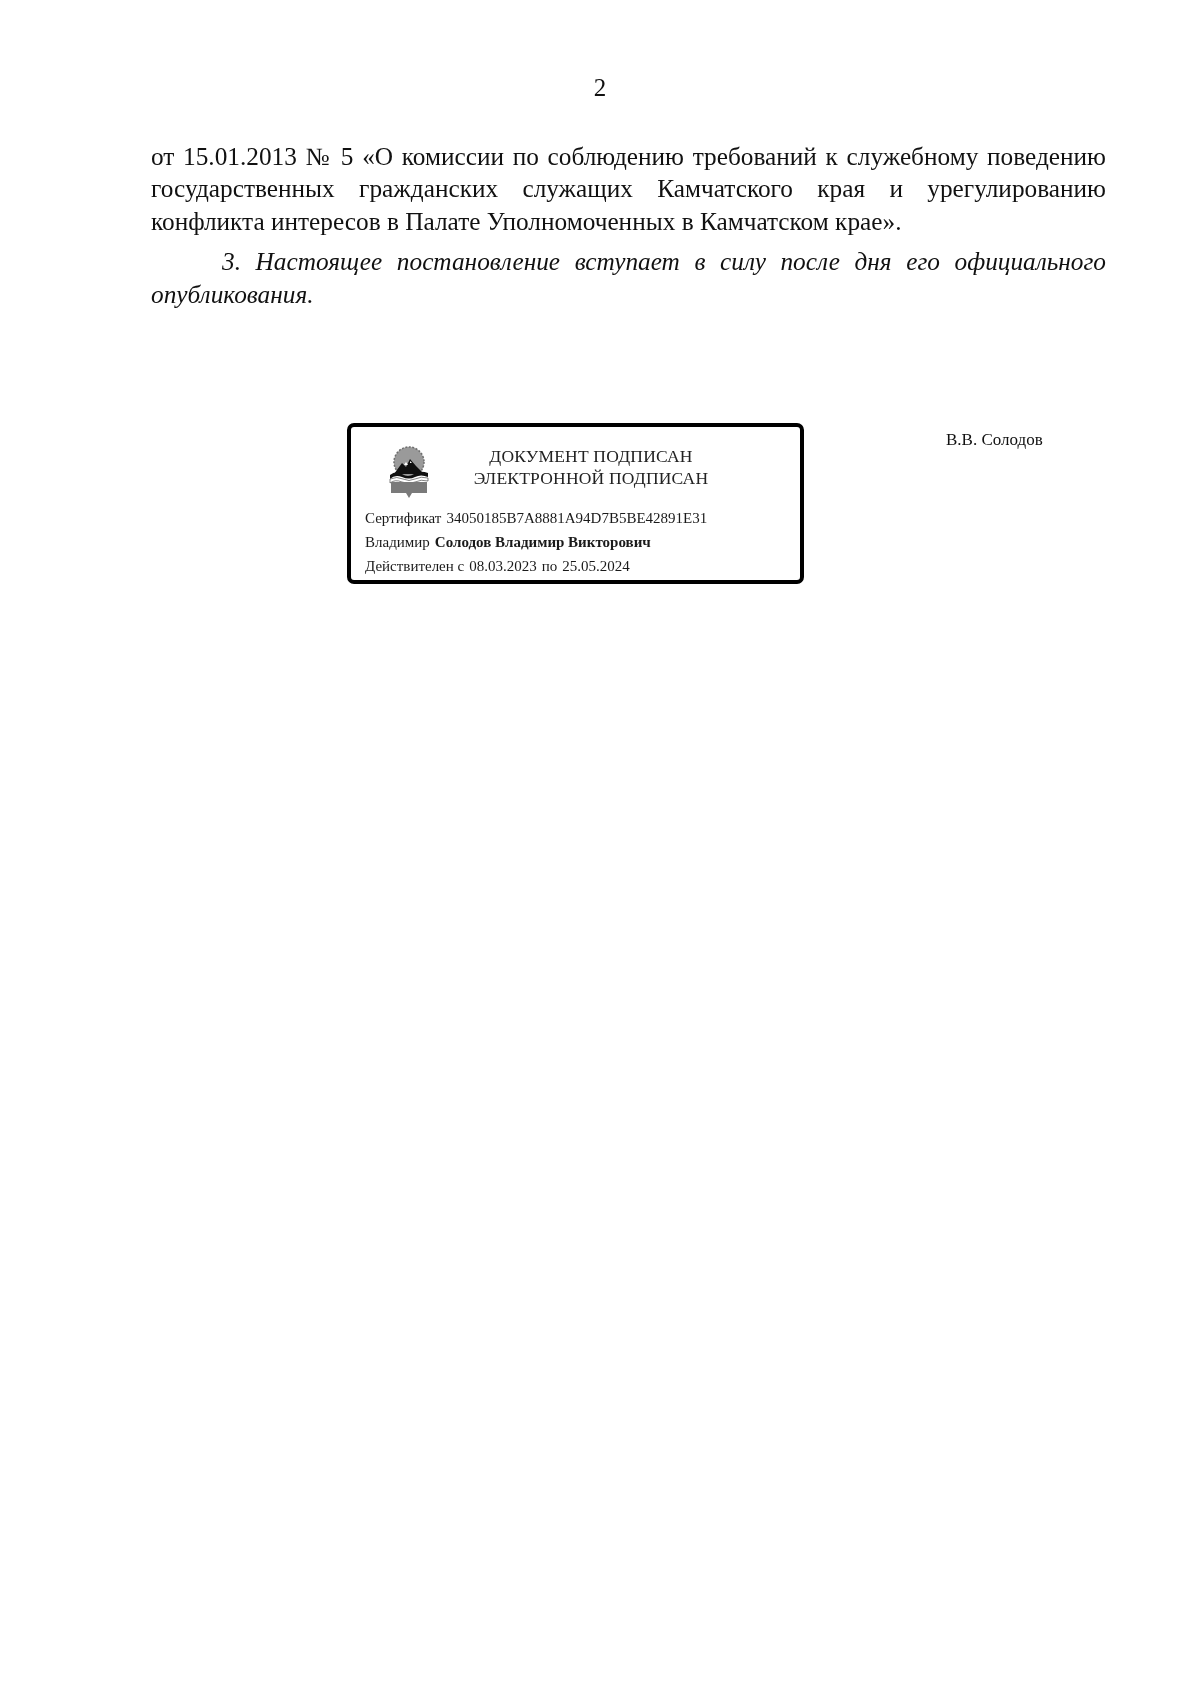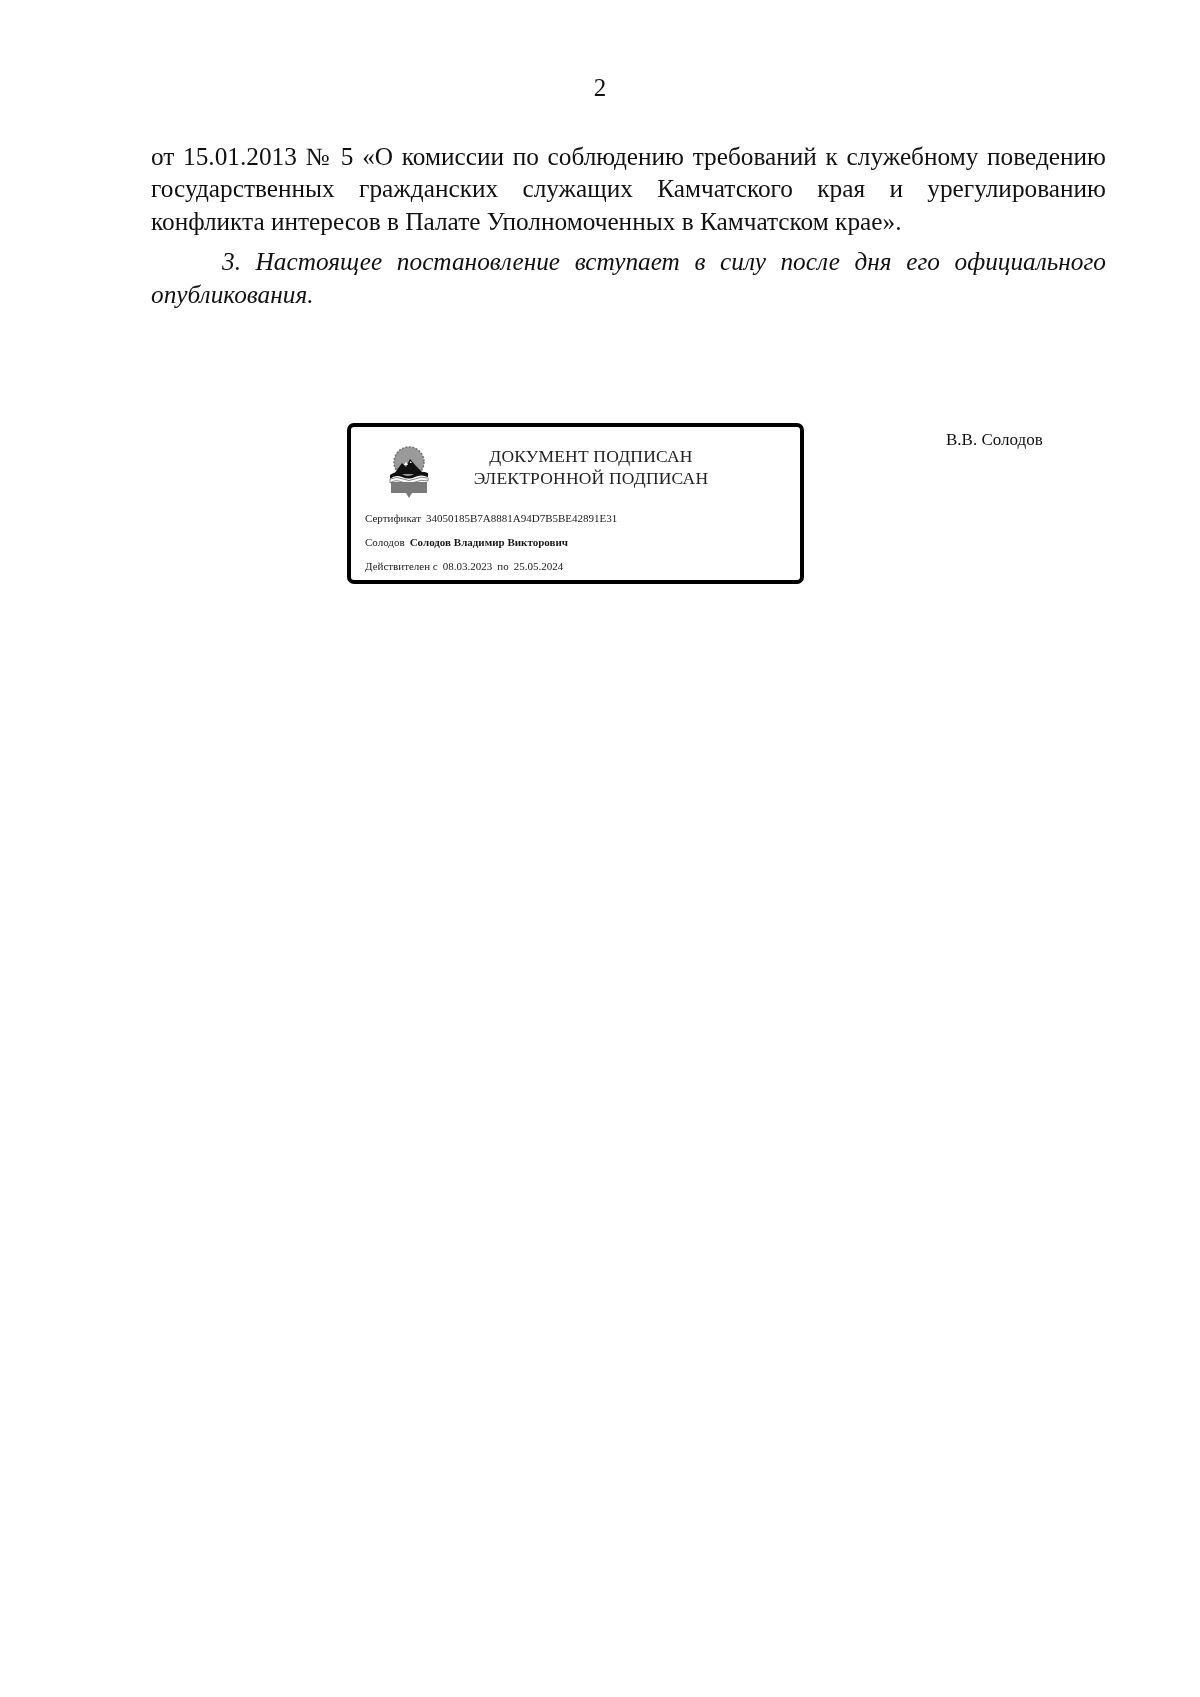--- a/index.html
+++ b/index.html
@@ -74,21 +74,21 @@
       width: 300px;
       text-align: center;
       font-size: 17.5px;
       line-height: 22px;
       letter-spacing: 0.2px;
       color: #222222;
     }
     .stamp-line {
       position: absolute;
       left: 14px;
-      font-size: 11px;
+      font-size: 15px;
       line-height: 18px;
       white-space: nowrap;
       color: #1a1a1a;
     }
     .stamp-line.cert { top: 82px; }
     .stamp-line.owner { top: 106px; }
     .stamp-line.valid { top: 130px; }
     .stamp-line b {
       font-weight: bold;
     }
@@ -118,20 +118,20 @@
     </svg>
   </div>
   <div class="stamp-title">
     <div>ДОКУМЕНТ ПОДПИСАН</div>
     <div>ЭЛЕКТРОННОЙ ПОДПИСАН</div>
   </div>
   <div class="stamp-line cert">
     <span>Сертификат</span><span class="sp"></span><span>34050185B7A8881A94D7B5BE42891E31</span>
   </div>
   <div class="stamp-line owner">
-    <span>Солодов</span><span class="sp"></span><b>Солодов Владимир Викторович</b>
+    <span>Владимир</span><span class="sp"></span><b>Солодов Владимир Викторович</b>
   </div>
   <div class="stamp-line valid">
     <span>Действителен с</span><span class="sp"></span><span>08.03.2023</span><span class="sp"></span><span>по</span><span class="sp"></span><span>25.05.2024</span>
   </div>
 </div>
 
 <div class="signer-name">В.В. Солодов</div>
 
 </body></html>

